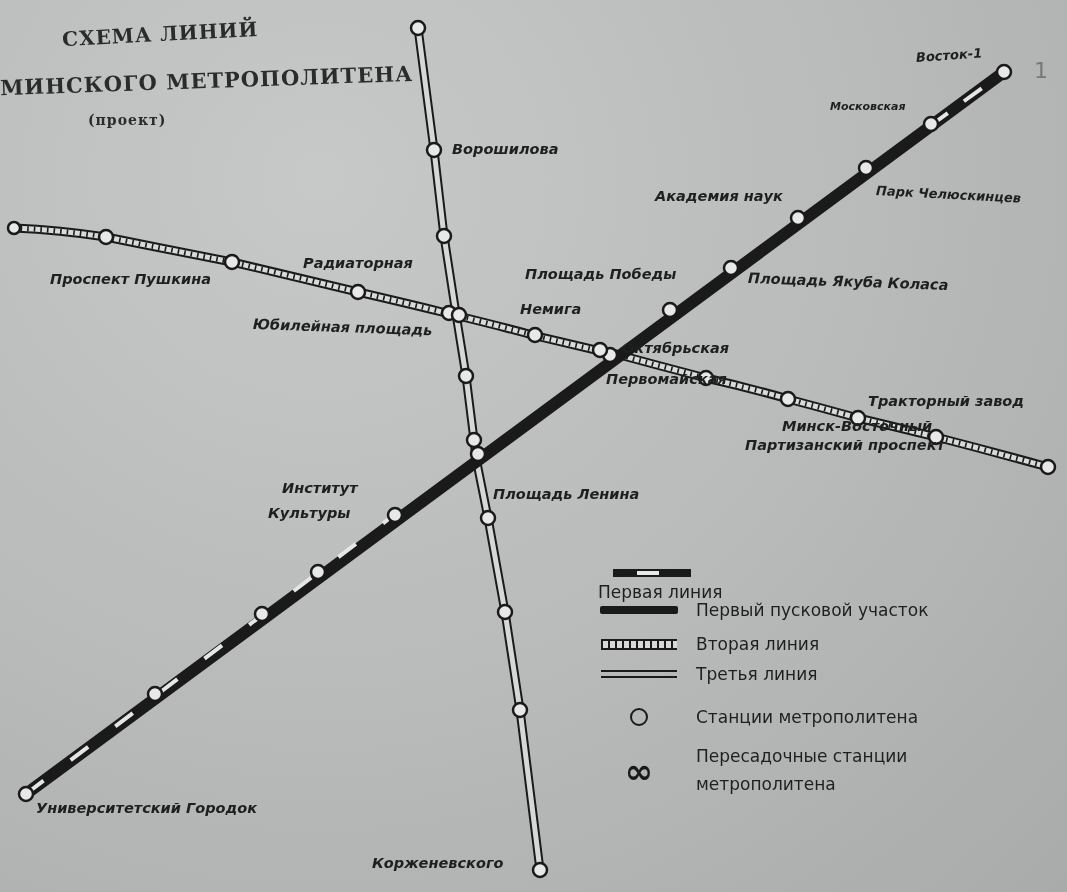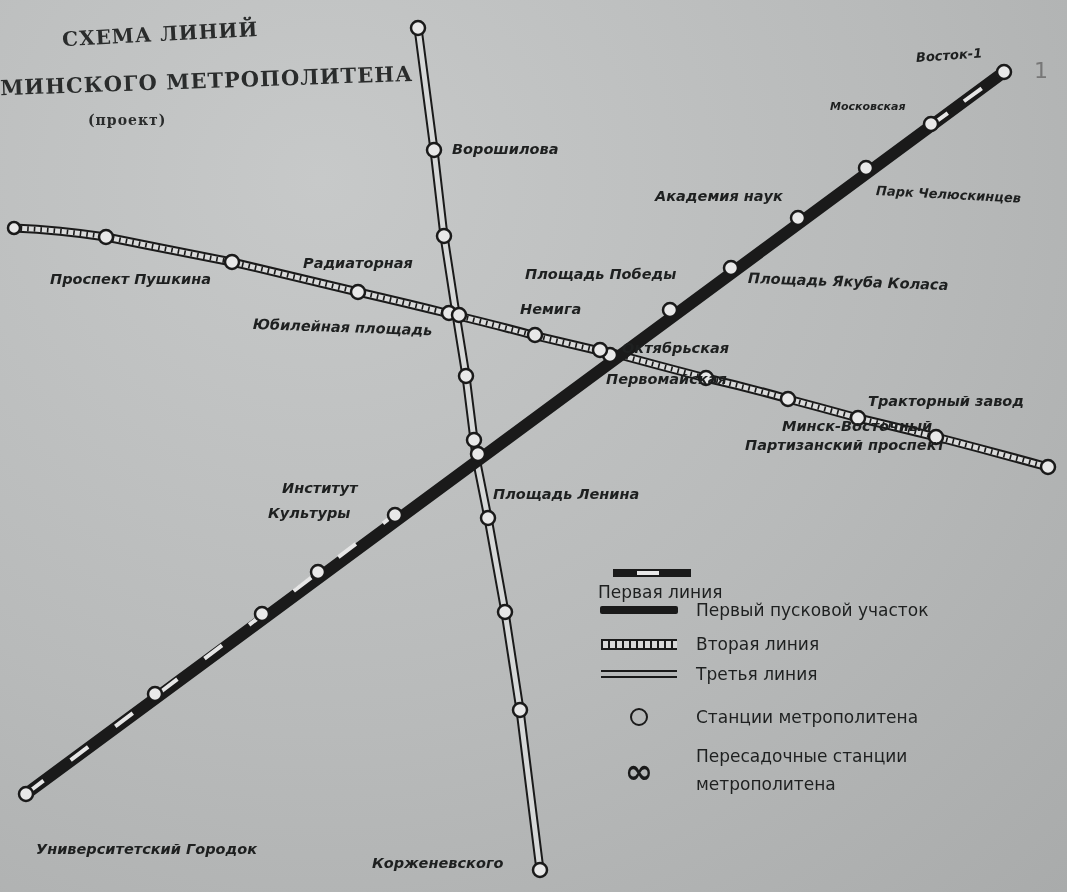--- a/index.html
+++ b/index.html
@@ -138,21 +138,21 @@
 <div class="lbl" style="left:782px;top:370px;margin-top:48px;">Минск-Восточный</div>
 <div class="lbl" style="left:868px;top:393px;">Тракторный завод</div>
 <div class="lbl" style="left:745px;top:437px;">Партизанский проспект</div>
 <div class="lbl" style="left:50px;top:271px;">Проспект Пушкина</div>
 <div class="lbl" style="left:303px;top:255px;">Радиаторная</div>
 <div class="lbl" style="left:253px;top:316px;transform:rotate(2deg);">Юбилейная площадь</div>
 <div class="lbl" style="left:452px;top:141px;">Ворошилова</div>
 <div class="lbl" style="left:493px;top:458px;margin-top:28px;">Площадь Ленина</div>
 <div class="lbl" style="left:282px;top:480px;">Институт</div>
 <div class="lbl" style="left:268px;top:505px;">Культуры</div>
-<div class="lbl" style="left:36px;top:800px;margin-top:41px;">Университетский Городок</div>
+<div class="lbl" style="left:36px;top:800px;">Университетский Городок</div>
 <div class="lbl" style="left:372px;top:855px;">Корженевского</div>
 
 <div>
   <div class="legend-item" style="top:564px;flex-direction:column;">
     <span class="legend-sym">
         <span class="sym-first"></span>
       </span>
     <span class="legend-text">Первая линия</span>
   </div>
   <div class="legend-item" style="top:600px;">

